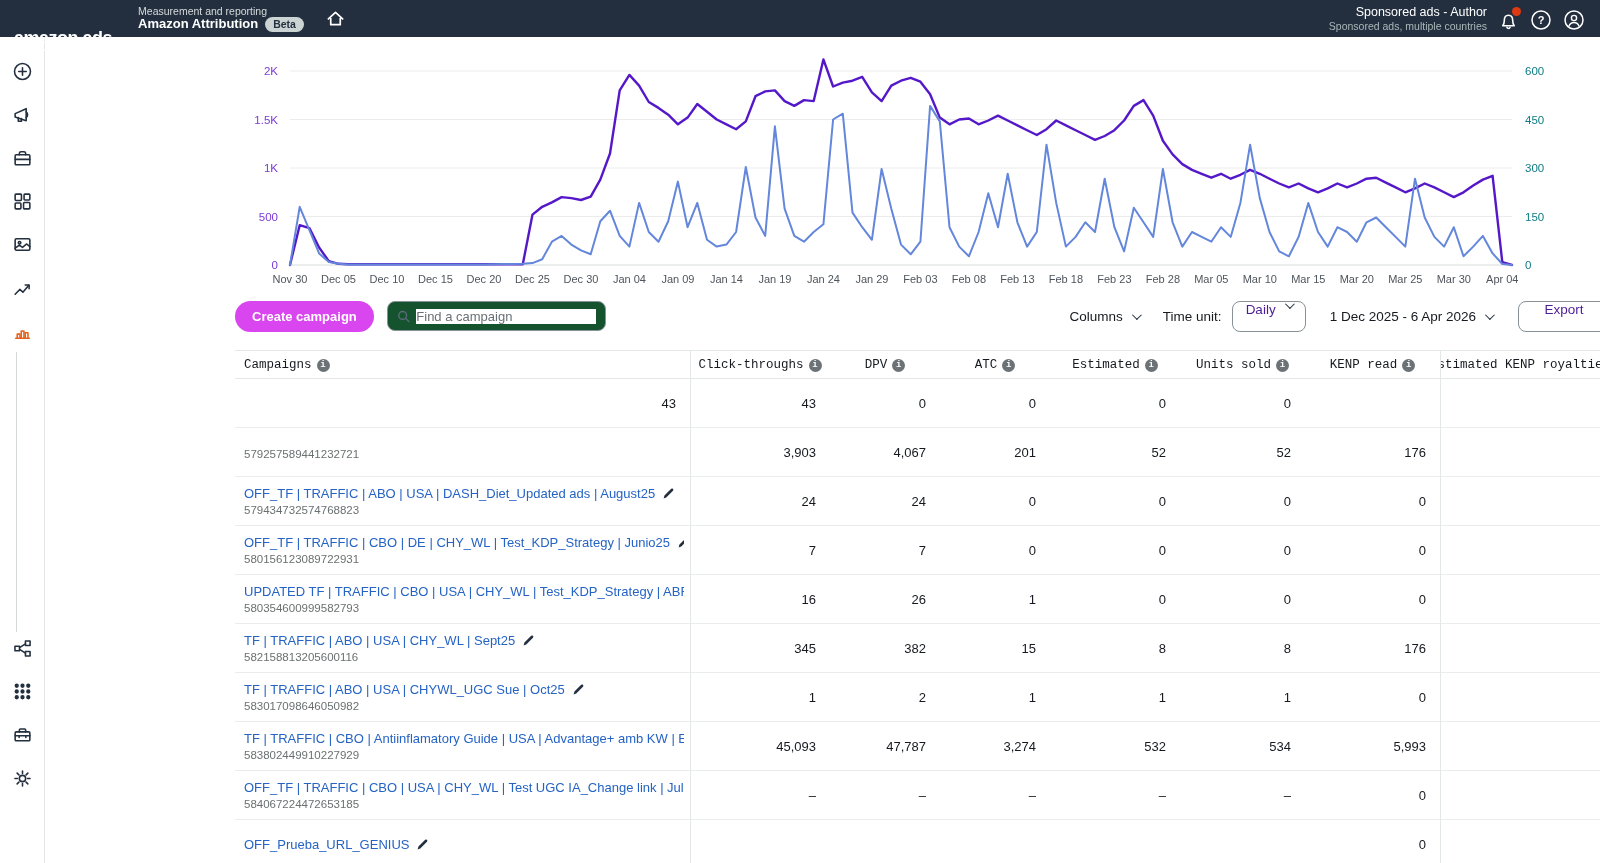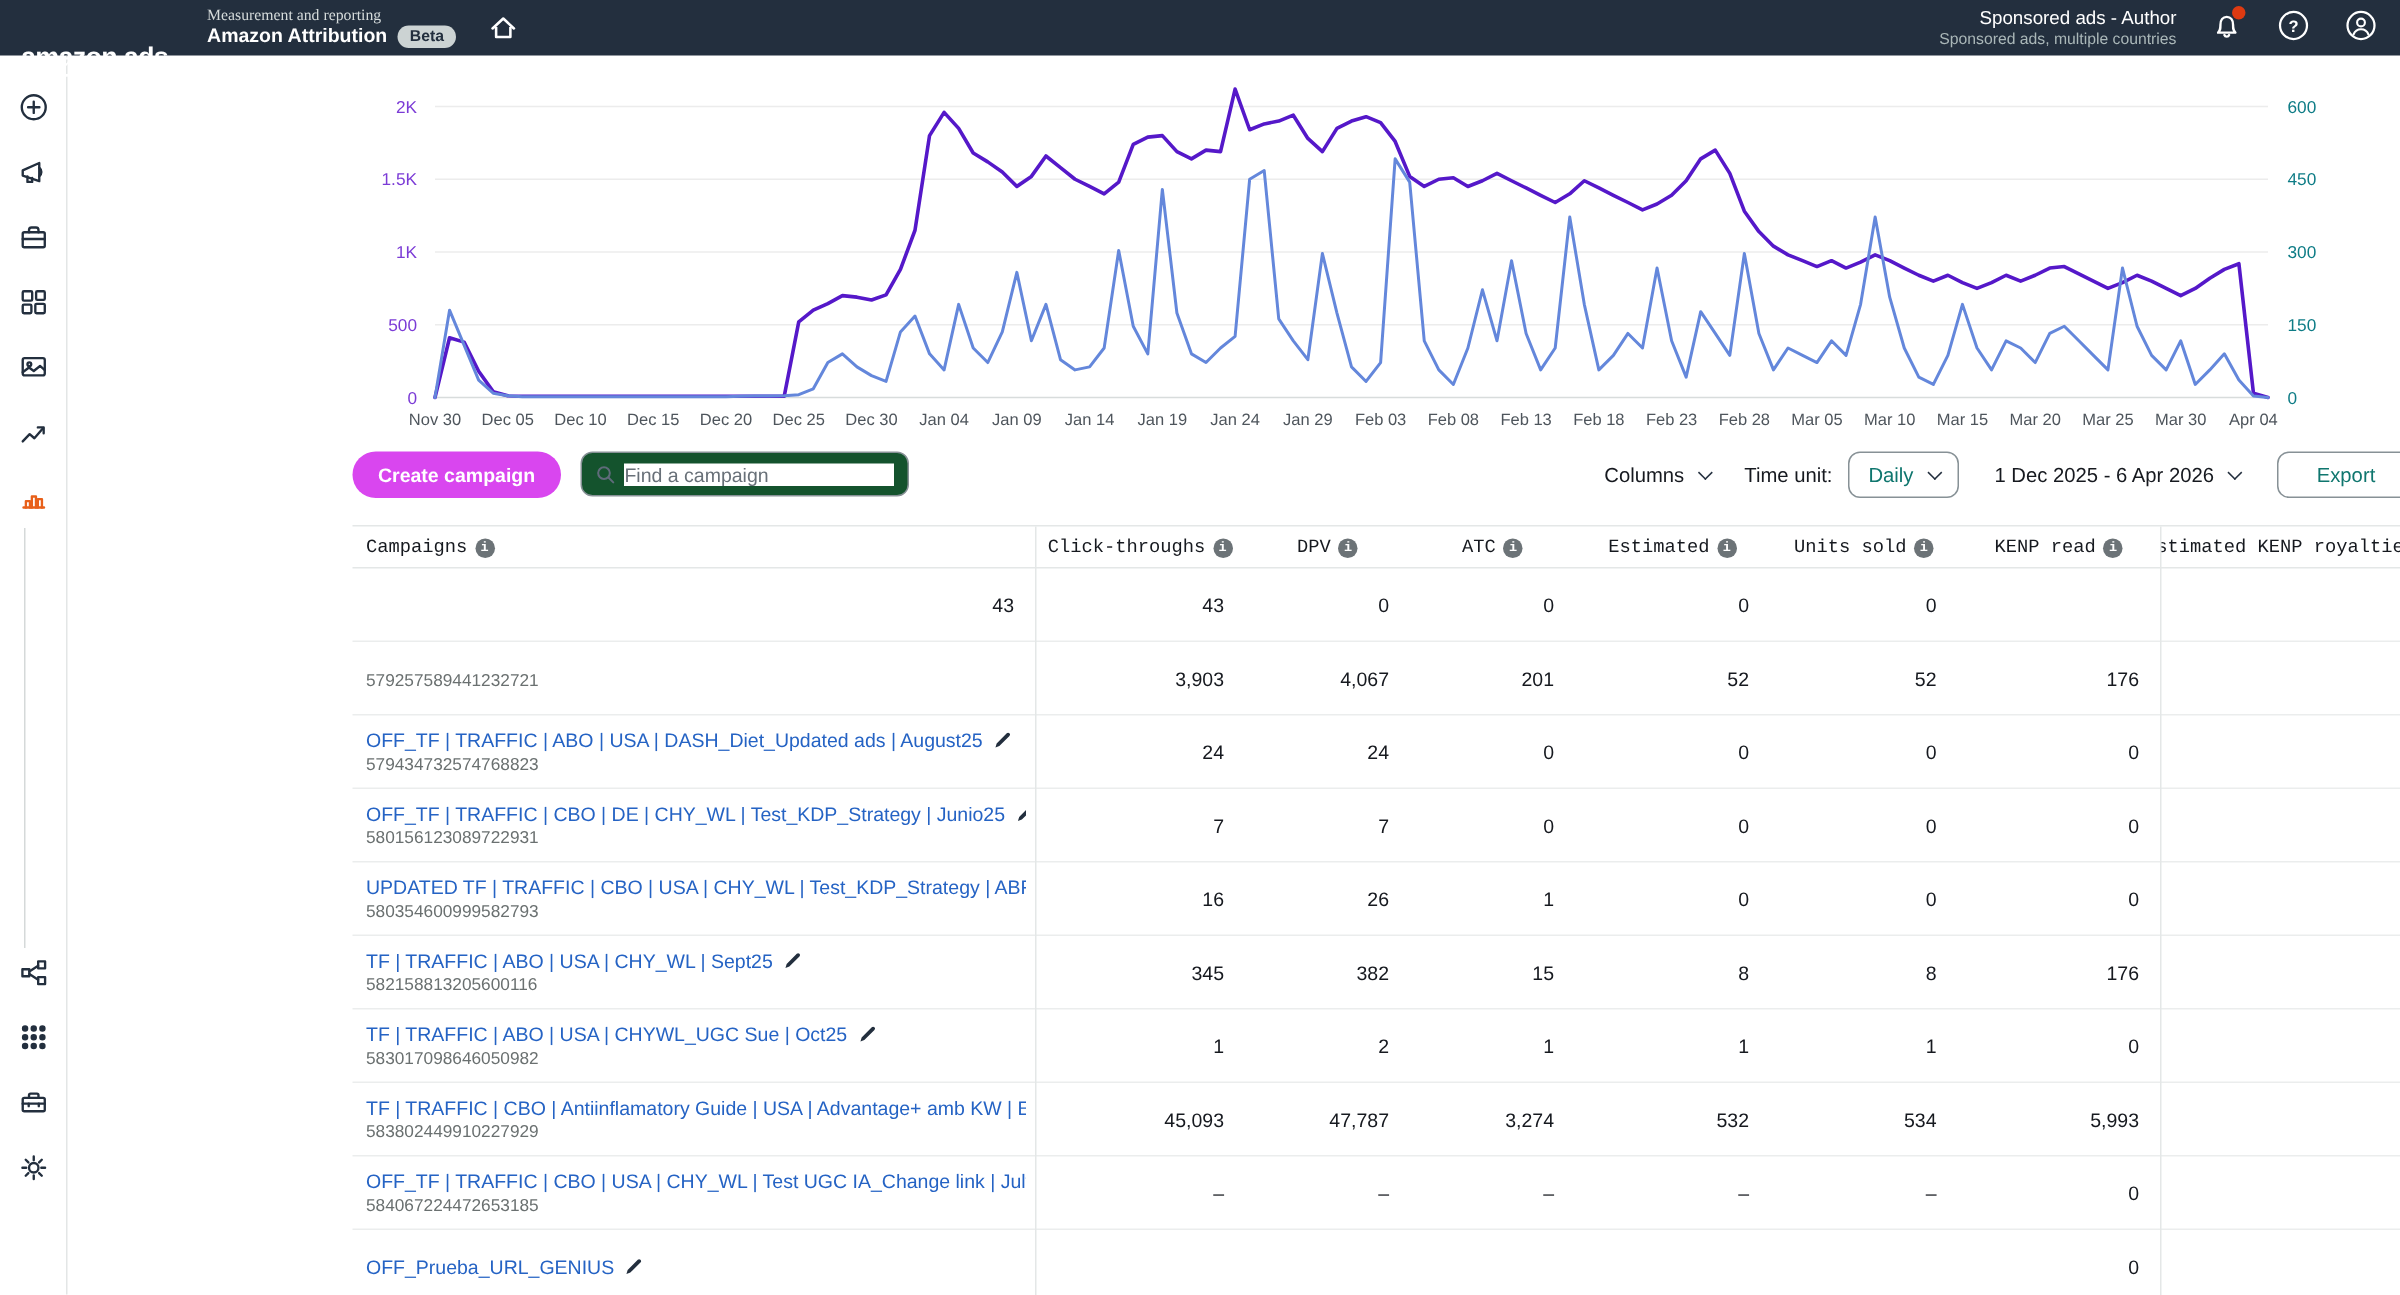--- a/index.html
+++ b/index.html
@@ -6,27 +6,27 @@
   html,body { width:1600px; height:863px; overflow:hidden; background:#fff;
     font-family:"Liberation Sans","DejaVu Sans",sans-serif; }
 
   
   .topnav { position:absolute; left:0; top:0; width:1600px; height:37px;
     background:#232F3E; display:flex; align-items:center; color:#fff; z-index:50; }
   .logo { position:relative; margin-left:14px; font-weight:bold; font-size:18px;
     letter-spacing:-0.5px; white-space:nowrap;margin-top:40px; }
   .logo svg { position:absolute; left:2px; bottom:-4px; }
   .nav-titles { margin-left:26px; line-height:1.15; }
-  .nav-section { font-size:10.5px; color:#d5dbdb;font-family:Liberation Serif, serif; }
+  .nav-section { font-size:10.5px; color:#d5dbdb; }
   .nav-app-row { display:flex; align-items:center; gap:7px; }
   .nav-app { font-size:13px; font-weight:bold; }
   .beta-pill { background:#ccd3d3; color:#232F3E; font-size:10.5px; font-weight:bold;
     border-radius:9px; padding:1px 8px 2px; }
   .home-btn { margin-left:22px; display:flex; align-items:center; cursor:pointer; }
-  .nav-right { margin-left:auto; display:flex; align-items:flex-start; gap:21px; margin-right:14px; }
+  .nav-right { margin-left:auto; display:flex; align-items:flex-end; gap:9px; margin-right:14px; }
   .account-block { text-align:right; line-height:1.2; }
   .account-name { font-size:12.5px; }
   .account-scope { font-size:10.5px; color:#aab7b8; }
   .nav-icon { position:relative; width:24px; height:24px; display:flex;
     align-items:center; justify-content:center; cursor:pointer; }
   .notif-dot { position:absolute; top:-1px; right:-1px; width:9px; height:9px;
     border-radius:50%; background:#de3a11; }
 
   
   .sidebar { position:absolute; left:0; top:37px; width:45px; height:826px;
@@ -60,21 +60,21 @@
   .search-box input { border:none; outline:none; width:100%; font-size:13px;
     font-family:inherit; color:#16191f; }
   .search-box input::placeholder { color:#687078; }
   .tb-right { margin-left:auto; display:flex; align-items:center; gap:24px; }
   .chev { width:7px; height:7px; border-right:1.8px solid #232F3E;
     border-bottom:1.8px solid #232F3E; transform:rotate(45deg) translateY(-2px); }
   .text-btn { display:flex; align-items:center; gap:9px; font-size:13.5px;
     color:#16191f; cursor:pointer; }
   .tb-label { font-size:13.5px; color:#16191f; }
   .bord-btn { height:31px; padding:0 13px; border:1px solid #879196; border-radius:8px;
-    background:#fff; font-size:13.5px; color:#0f766e; display:flex; align-items:center;
+    background:#fff; font-size:13.5px; color:#4c1d95; display:flex; 
     gap:9px; cursor:pointer; font-family:inherit; }
   .time-group { display:flex; align-items:center; gap:10px; }
   .export-btn { margin-left:2px; min-width:92px; justify-content:center; }
 
   
   .ctable { position:absolute; left:190px; top:313px; width:1365px;
     border-top:1px solid #e4e7e7; }
   .thead, .trow { display:grid;
     grid-template-columns:455px 140px 110px 110px 130px 125px 135px auto; }
   .thead { height:28px; align-items:center; border-bottom:1px solid #e4e7e7;

